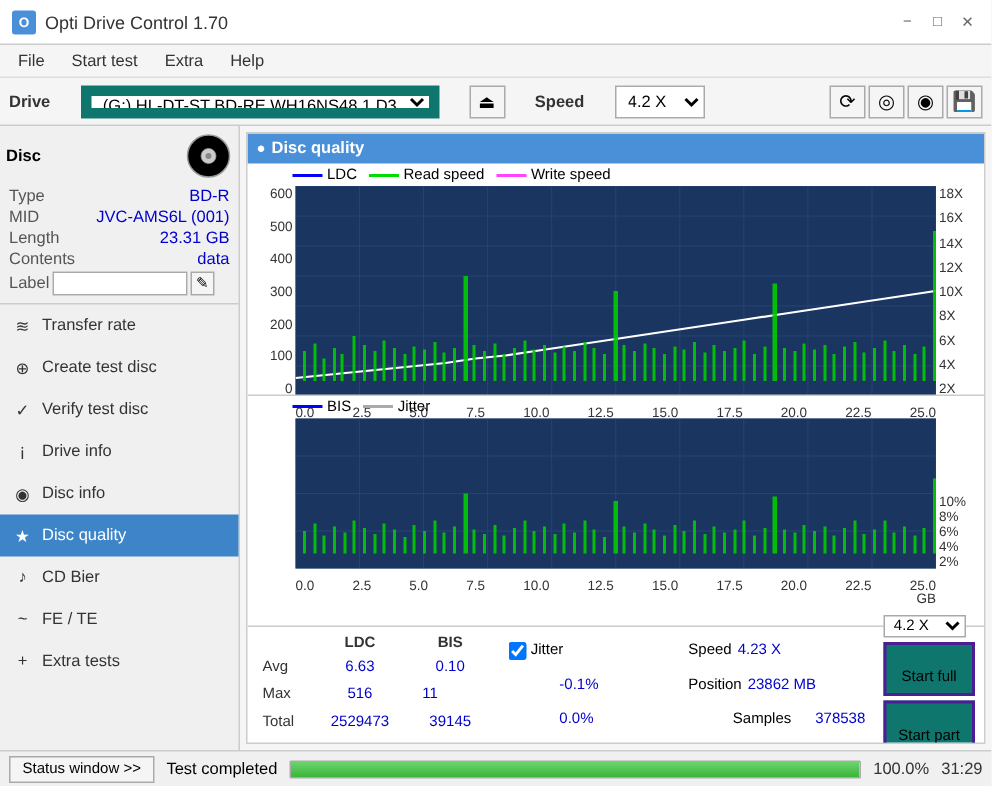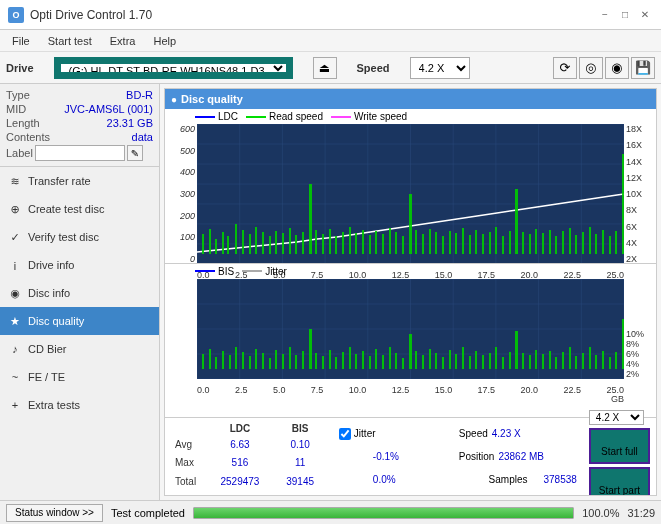--- a/index.html
+++ b/index.html
@@ -112,20 +112,28 @@
     <button class="toolbar-icon-btn">◉</button>
     <button class="toolbar-icon-btn">💾</button>
   </div>
 </div>
 
 <div class="main-layout">
 
   <div class="sidebar">
 
     <div class="disc-section">
+      <div class="disc-header">
+        <span class="disc-title">Disc</span>
+        <svg width="32" height="32" viewBox="0 0 32 32">
+          <circle cx="16" cy="16" r="14" fill="#silver" stroke="#999" stroke-width="1"></circle>
+          <circle cx="16" cy="16" r="5" fill="#ccc" stroke="#999" stroke-width="0.5"></circle>
+          <circle cx="16" cy="16" r="2" fill="#888"></circle>
+        </svg>
+      </div>
       <div class="disc-info-row">
         <span class="disc-info-label">Type</span>
         <span class="disc-info-value">BD-R</span>
       </div>
       <div class="disc-info-row">
         <span class="disc-info-label">MID</span>
         <span class="disc-info-value">JVC-AMS6L (001)</span>
       </div>
       <div class="disc-info-row">
         <span class="disc-info-label">Length</span>
@@ -202,21 +210,21 @@
               <div style="width:20px;height:2px;background:#00dd00;"></div>
               <span>Read speed</span>
             </div>
             <div class="legend-item">
               <div style="width:20px;height:2px;background:#ff44ff;"></div>
               <span>Write speed</span>
             </div>
           </div>
           <div style="position:relative; margin: 0 32px 18px 32px; height:140px;">
 
-            <div style="position:absolute;left:-30px;top:0;bottom:0;display:flex;flex-direction:column;justify-content:space-between;font-size:9px;color:#333;text-align:right;width:28px;font-style:italic;">
+            <div style="position:absolute;left:-30px;top:0;bottom:0;display:flex;flex-direction:column;justify-content:space-between;font-size:9px;color:#333;text-align:right;width:28px;">
               <span>600</span>
               <span>500</span>
               <span>400</span>
               <span>300</span>
               <span>200</span>
               <span>100</span>
               <span>0</span>
             </div>
 
             <div style="position:absolute;right:-32px;top:0;bottom:0;display:flex;flex-direction:column;justify-content:space-between;font-size:9px;color:#333;width:30px;">
@@ -507,21 +515,21 @@
             </thead>
             <tbody>
               <tr>
                 <td style="text-align:left;padding:1px 4px;color:#333;">Avg</td>
                 <td style="text-align:center;padding:1px 8px;color:#0000cc;">6.63</td>
                 <td style="text-align:center;padding:1px 8px;color:#0000cc;">0.10</td>
               </tr>
               <tr>
                 <td style="text-align:left;padding:1px 4px;color:#333;">Max</td>
                 <td style="text-align:center;padding:1px 8px;color:#0000cc;">516</td>
-                <td style="text-align:center;padding:1px 8px;color:#0000cc;">11</td>
+                <td style="text-align:left;padding:1px 8px;color:#0000cc;">11</td>
               </tr>
               <tr>
                 <td style="text-align:left;padding:1px 4px;color:#333;">Total</td>
                 <td style="text-align:center;padding:1px 8px;color:#0000cc;">2529473</td>
                 <td style="text-align:center;padding:1px 8px;color:#0000cc;">39145</td>
               </tr>
             </tbody>
           </table>
 
           <div style="display:flex;flex-direction:column;justify-content:space-around;padding:4px 6px;font-size:10px;min-width:120px;">

